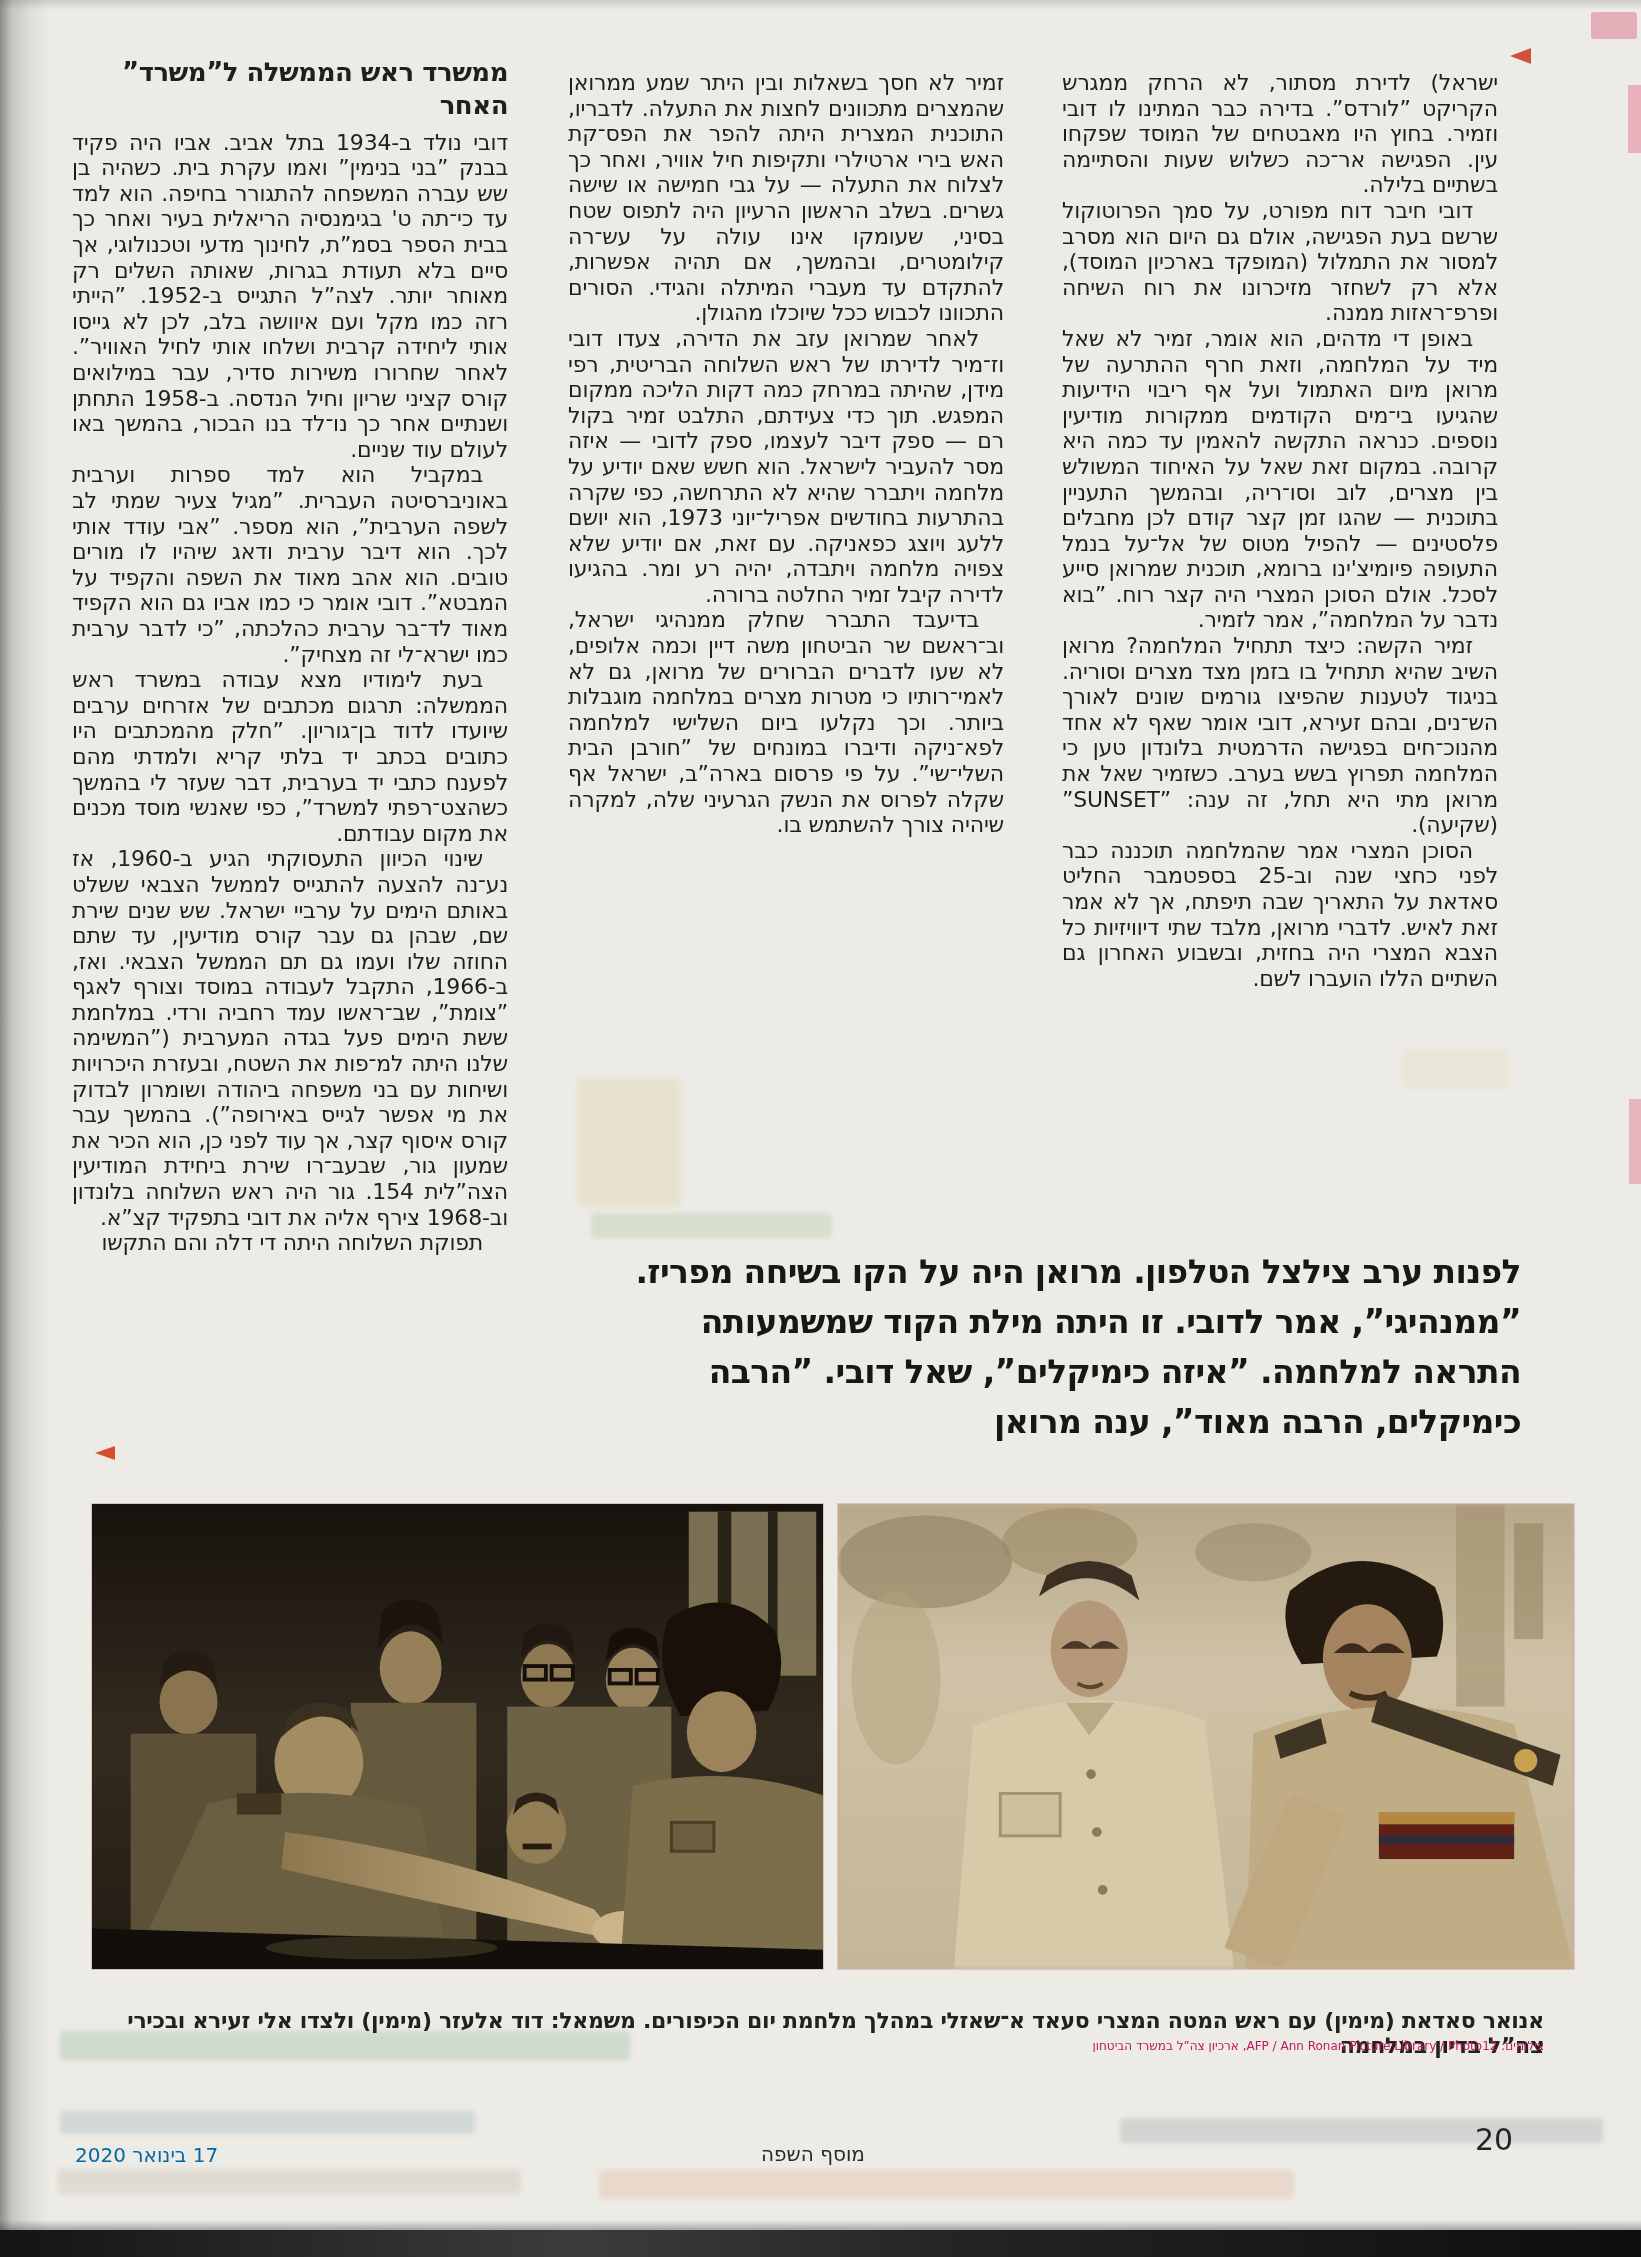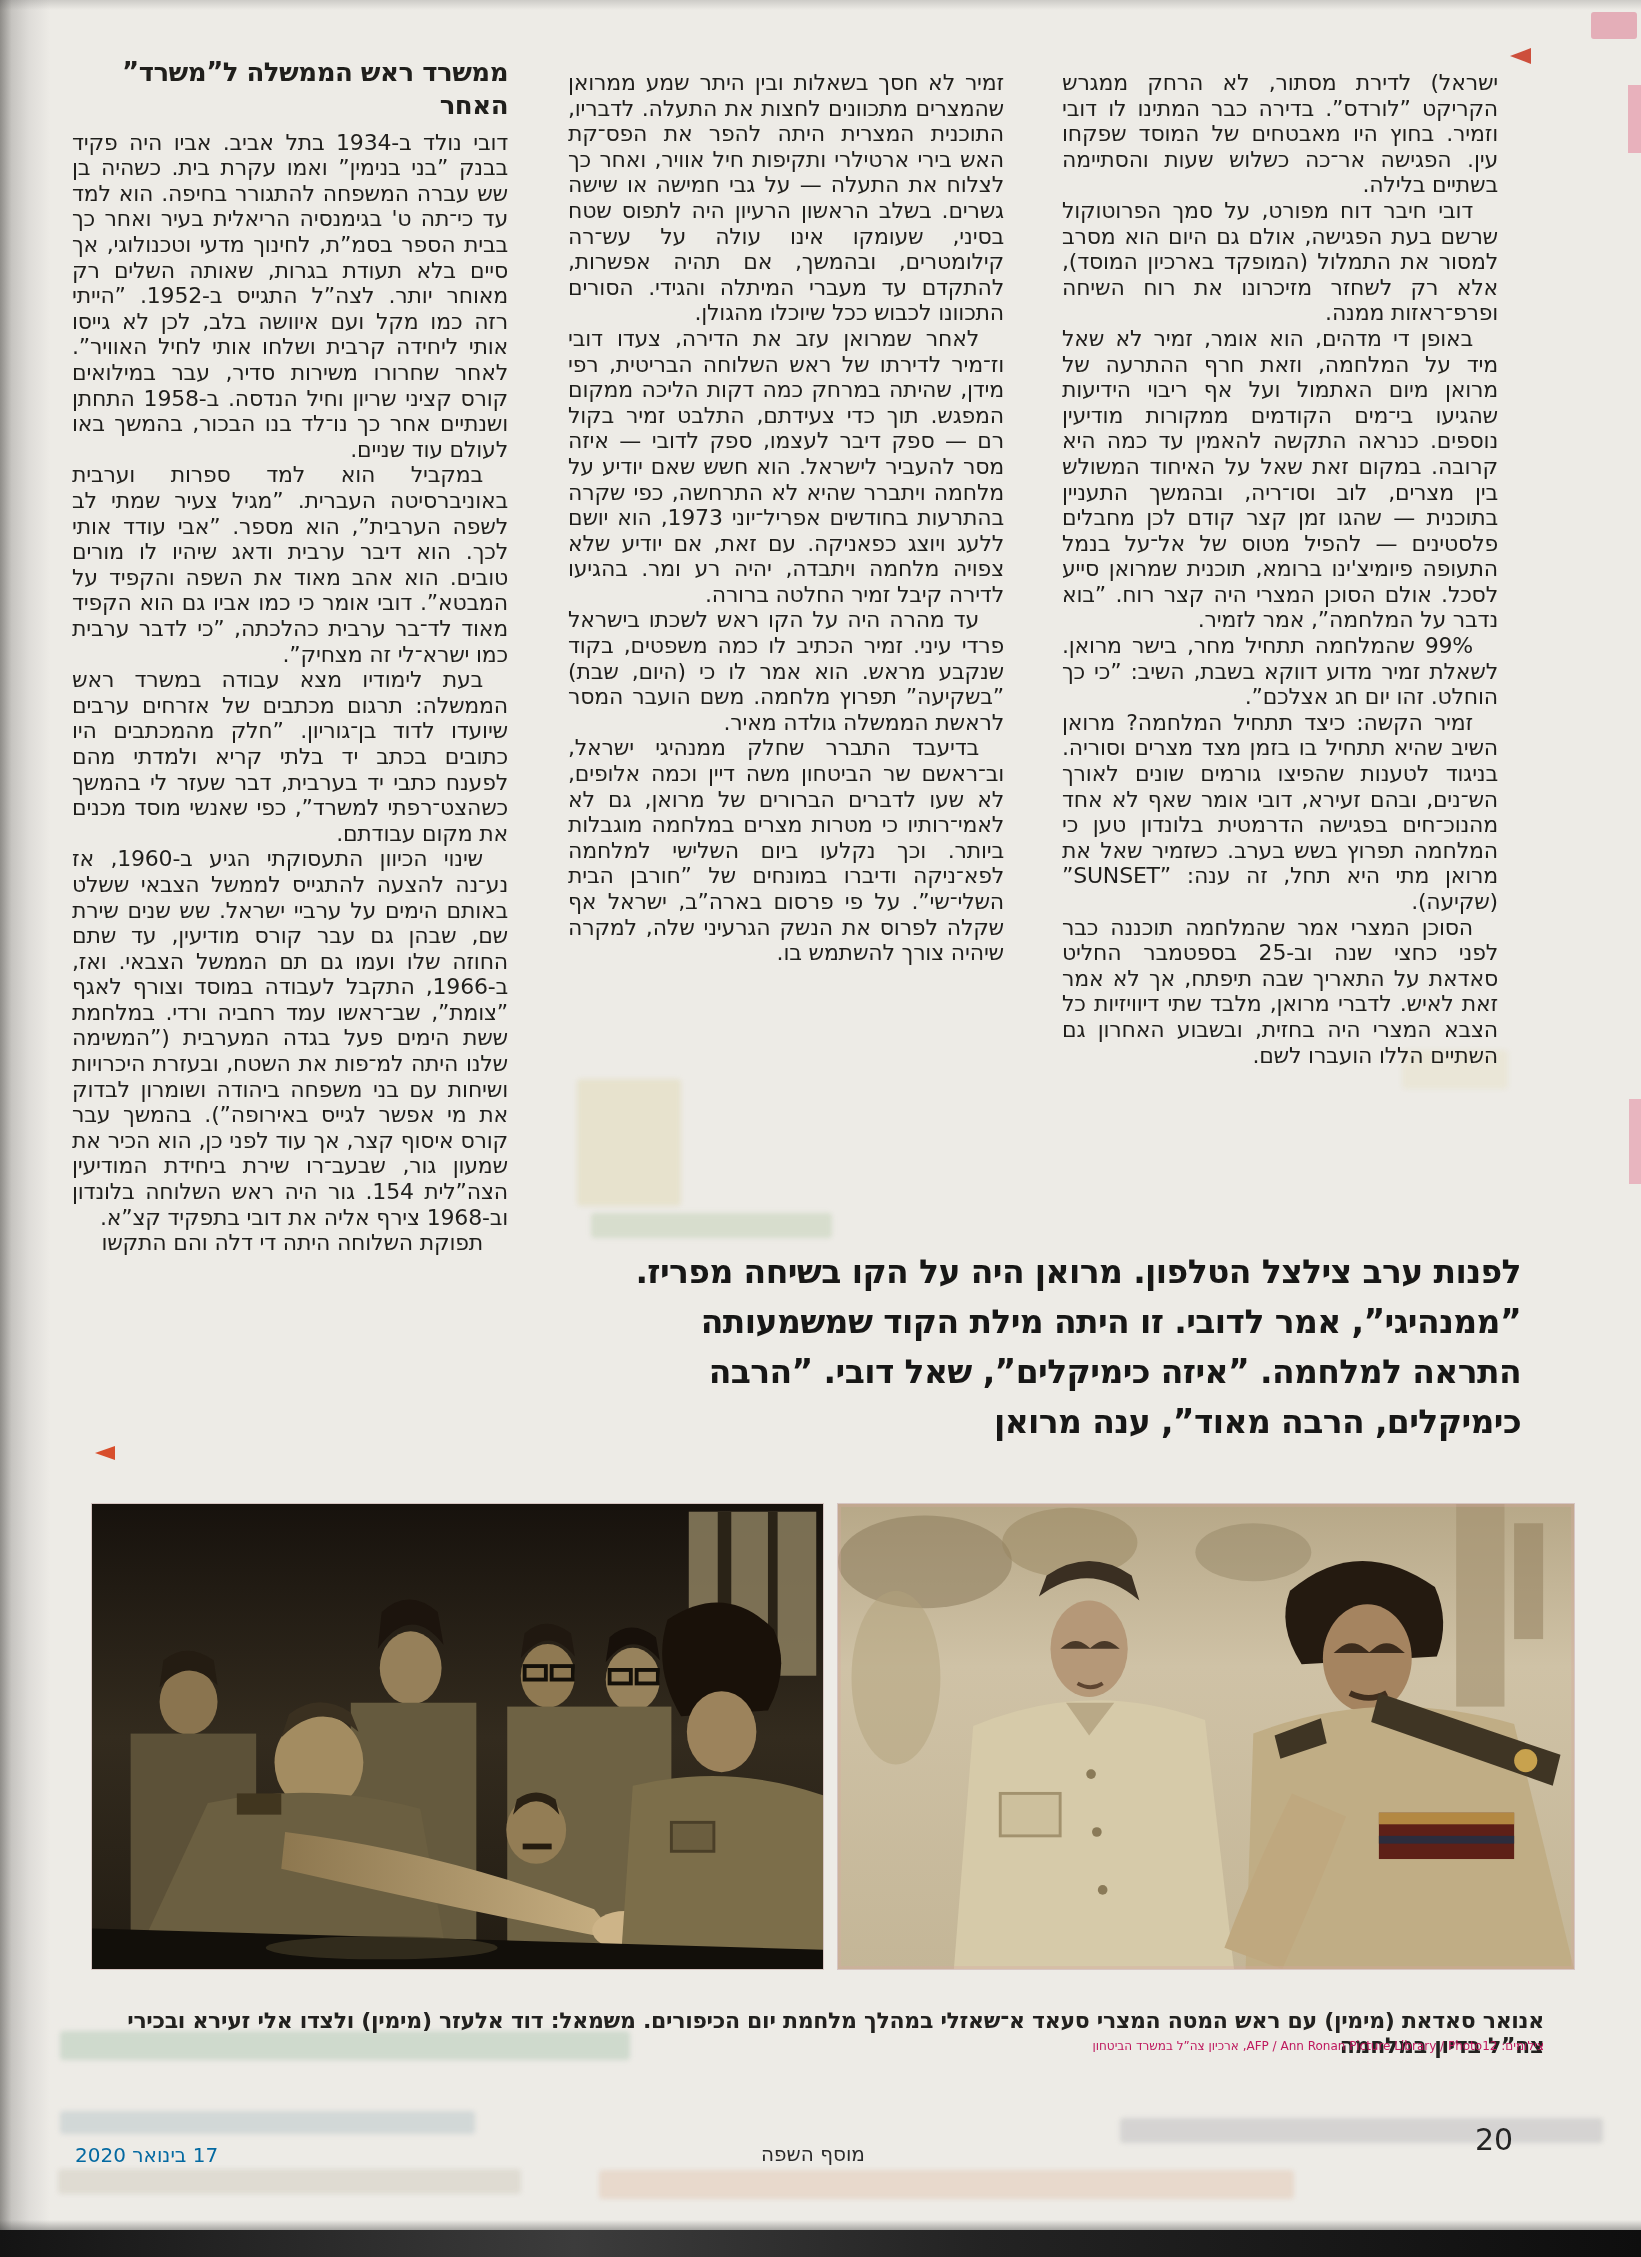--- a/index.html
+++ b/index.html
@@ -81,29 +81,27 @@
   <div class="bleed bleed-g"></div>
   <div class="bleed bleed-h"></div>
 
   <div class="tri tri-top"></div>
   <div class="tri tri-bottom"></div>
 
   <div class="col col-right">
     <p>ישראל) לדירת מסתור, לא הרחק ממגרש הקריקט ”לורדס”. בדירה כבר המתינו לו דובי וזמיר. בחוץ היו מאבטחים של המוסד שפקחו עין. הפגישה אר־כה כשלוש שעות והסתיימה בשתיים בלילה.</p>
     <p>דובי חיבר דוח מפורט, על סמך הפרוטוקול שרשם בעת הפגישה, אולם גם היום הוא מסרב למסור את התמלול (המופקד בארכיון המוסד), אלא רק לשחזר מזיכרונו את רוח השיחה ופרפ־ראזות ממנה.</p>
     <p>באופן די מדהים, הוא אומר, זמיר לא שאל מיד על המלחמה, וזאת חרף ההתרעה של מרואן מיום האתמול ועל אף ריבוי הידיעות שהגיעו בי־מים הקודמים ממקורות מודיעין נוספים. כנראה התקשה להאמין עד כמה היא קרובה. במקום זאת שאל על האיחוד המשולש בין מצרים, לוב וסו־ריה, ובהמשך התעניין בתוכנית — שהגו זמן קצר קודם לכן מחבלים פלסטינים — להפיל מטוס של אל־על בנמל התעופה פיומיצ'ינו ברומא, תוכנית שמרואן סייע לסכל. אולם הסוכן המצרי היה קצר רוח. ”בוא נדבר על המלחמה”, אמר לזמיר.</p>
-    <p>99% שהמלחמה תתחיל מחר, בישר מרואן. לשאלת זמיר מדוע דווקא בשבת, השיב: ”כי כך הוחלט. זהו יום חג אצלכם”.</p>
     <p>זמיר הקשה: כיצד תתחיל המלחמה? מרואן השיב שהיא תתחיל בו בזמן מצד מצרים וסוריה. בניגוד לטענות שהפיצו גורמים שונים לאורך הש־נים, ובהם זעירא, דובי אומר שאף לא אחד מהנוכ־חים בפגישה הדרמטית בלונדון טען כי המלחמה תפרוץ בשש בערב. כשזמיר שאל את מרואן מתי היא תחל, זה ענה: ”SUNSET” (שקיעה).</p>
     <p>הסוכן המצרי אמר שהמלחמה תוכננה כבר לפני כחצי שנה וב-25 בספטמבר החליט סאדאת על התאריך שבה תיפתח, אך לא אמר זאת לאיש. לדברי מרואן, מלבד שתי דיוויזיות כל הצבא המצרי היה בחזית, ובשבוע האחרון גם השתיים הללו הועברו לשם.</p>
   </div>
 
   <div class="col col-middle">
     <p>זמיר לא חסך בשאלות ובין היתר שמע ממרואן שהמצרים מתכוונים לחצות את התעלה. לדבריו, התוכנית המצרית היתה להפר את הפס־קת האש בירי ארטילרי ותקיפות חיל אוויר, ואחר כך לצלוח את התעלה — על גבי חמישה או שישה גשרים. בשלב הראשון הרעיון היה לתפוס שטח בסיני, שעומקו אינו עולה על עש־רה קילומטרים, ובהמשך, אם תהיה אפשרות, להתקדם עד מעברי המיתלה והגידי. הסורים התכוונו לכבוש ככל שיוכלו מהגולן.</p>
     <p>לאחר שמרואן עזב את הדירה, צעדו דובי וז־מיר לדירתו של ראש השלוחה הבריטית, רפי מידן, שהיתה במרחק כמה דקות הליכה ממקום המפגש. תוך כדי צעידתם, התלבט זמיר בקול רם — ספק דיבר לעצמו, ספק לדובי — איזה מסר להעביר לישראל. הוא חשש שאם יודיע על מלחמה ויתברר שהיא לא התרחשה, כפי שקרה בהתרעות בחודשים אפריל־יוני 1973, הוא יושם ללעג ויוצג כפאניקה. עם זאת, אם יודיע שלא צפויה מלחמה ויתבדה, יהיה רע ומר. בהגיעו לדירה קיבל זמיר החלטה ברורה.</p>
-    <p>עד מהרה היה על הקו ראש לשכתו בישראל פרדי עיני. זמיר הכתיב לו כמה משפטים, בקוד שנקבע מראש. הוא אמר לו כי (היום, שבת) ”בשקיעה” תפרוץ מלחמה. משם הועבר המסר לראשת הממשלה גולדה מאיר.</p>
     <p>בדיעבד התברר שחלק ממנהיגי ישראל, וב־ראשם שר הביטחון משה דיין וכמה אלופים, לא שעו לדברים הברורים של מרואן, גם לא לאמי־רותיו כי מטרות מצרים במלחמה מוגבלות ביותר. וכך נקלעו ביום השלישי למלחמה לפא־ניקה ודיברו במונחים של ”חורבן הבית השלי־שי”. על פי פרסום בארה”ב, ישראל אף שקלה לפרוס את הנשק הגרעיני שלה, למקרה שיהיה צורך להשתמש בו.</p>
   </div>
 
   <div class="col col-left">
     <h2 class="section-heading">ממשרד ראש הממשלה ל”משרד” האחר</h2>
     <p>דובי נולד ב-1934 בתל אביב. אביו היה פקיד בבנק ”בני בנימין” ואמו עקרת בית. כשהיה בן שש עברה המשפחה להתגורר בחיפה. הוא למד עד כי־תה ט' בגימנסיה הריאלית בעיר ואחר כך בבית הספר בסמ”ת, לחינוך מדעי וטכנולוגי, אך סיים בלא תעודת בגרות, שאותה השלים רק מאוחר יותר. לצה”ל התגייס ב-1952. ”הייתי רזה כמו מקל ועם איוושה בלב, לכן לא גייסו אותי ליחידה קרבית ושלחו אותי לחיל האוויר”. לאחר שחרורו משירות סדיר, עבר במילואים קורס קציני שריון וחיל הנדסה. ב-1958 התחתן ושנתיים אחר כך נו־לד בנו הבכור, בהמשך באו לעולם עוד שניים.</p>
     <p>במקביל הוא למד ספרות וערבית באוניברסיטה העברית. ”מגיל צעיר שמתי לב לשפה הערבית”, הוא מספר. ”אבי עודד אותי לכך. הוא דיבר ערבית ודאג שיהיו לו מורים טובים. הוא אהב מאוד את השפה והקפיד על המבטא”. דובי אומר כי כמו אביו גם הוא הקפיד מאוד לד־בר ערבית כהלכתה, ”כי לדבר ערבית כמו ישרא־לי זה מצחיק”.</p>
     <p>בעת לימודיו מצא עבודה במשרד ראש הממשלה: תרגום מכתבים של אזרחים ערבים שיועדו לדוד בן־גוריון. ”חלק מהמכתבים היו כתובים בכתב יד בלתי קריא ולמדתי מהם לפענח כתבי יד בערבית, דבר שעזר לי בהמשך כשהצט־רפתי למשרד”, כפי שאנשי מוסד מכנים את מקום עבודתם.</p>
     <p>שינוי הכיוון התעסוקתי הגיע ב-1960, אז נע־נה להצעה להתגייס לממשל הצבאי ששלט באותם הימים על ערביי ישראל. שש שנים שירת שם, שבהן גם עבר קורס מודיעין, עד שתם החוזה שלו ועמו גם תם הממשל הצבאי. ואז, ב-1966, התקבל לעבודה במוסד וצורף לאגף ”צומת”, שב־ראשו עמד רחביה ורדי. במלחמת ששת הימים פעל בגדה המערבית (”המשימה שלנו היתה למ־פות את השטח, ובעזרת היכרויות ושיחות עם בני משפחה ביהודה ושומרון לבדוק את מי אפשר לגייס באירופה”). בהמשך עבר קורס איסוף קצר, אך עוד לפני כן, הוא הכיר את שמעון גור, שבעב־רו שירת ביחידת המודיעין הצה”לית 154. גור היה ראש השלוחה בלונדון וב-1968 צירף אליה את דובי בתפקיד קצ”א.</p>
     <p>תפוקת השלוחה היתה די דלה והם התקשו</p>

